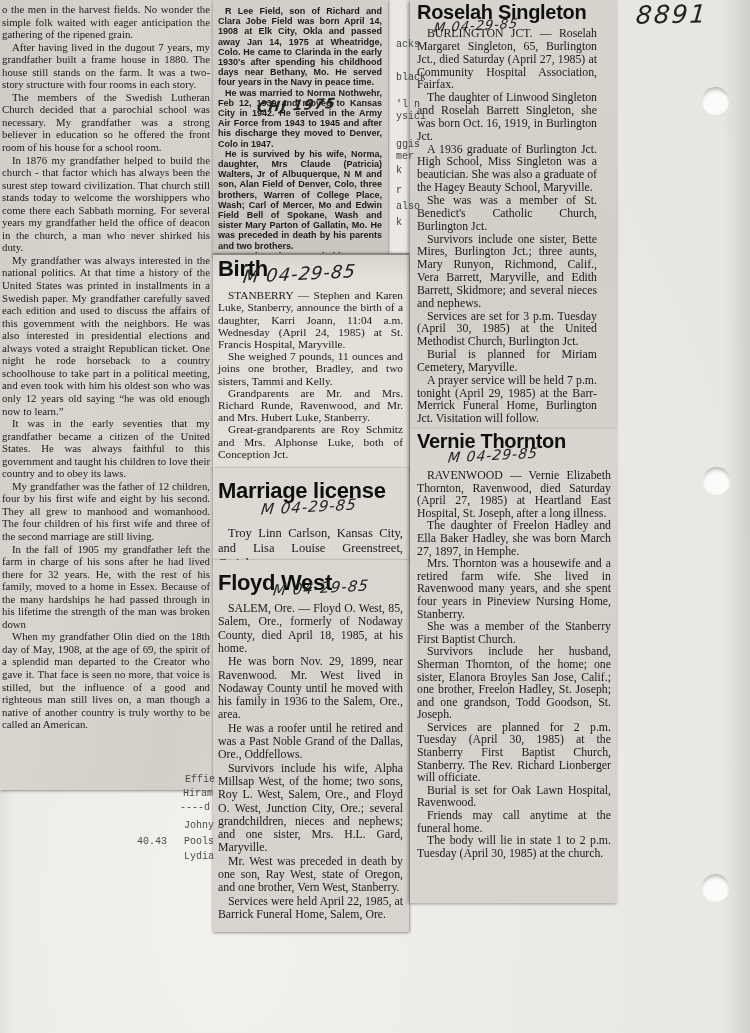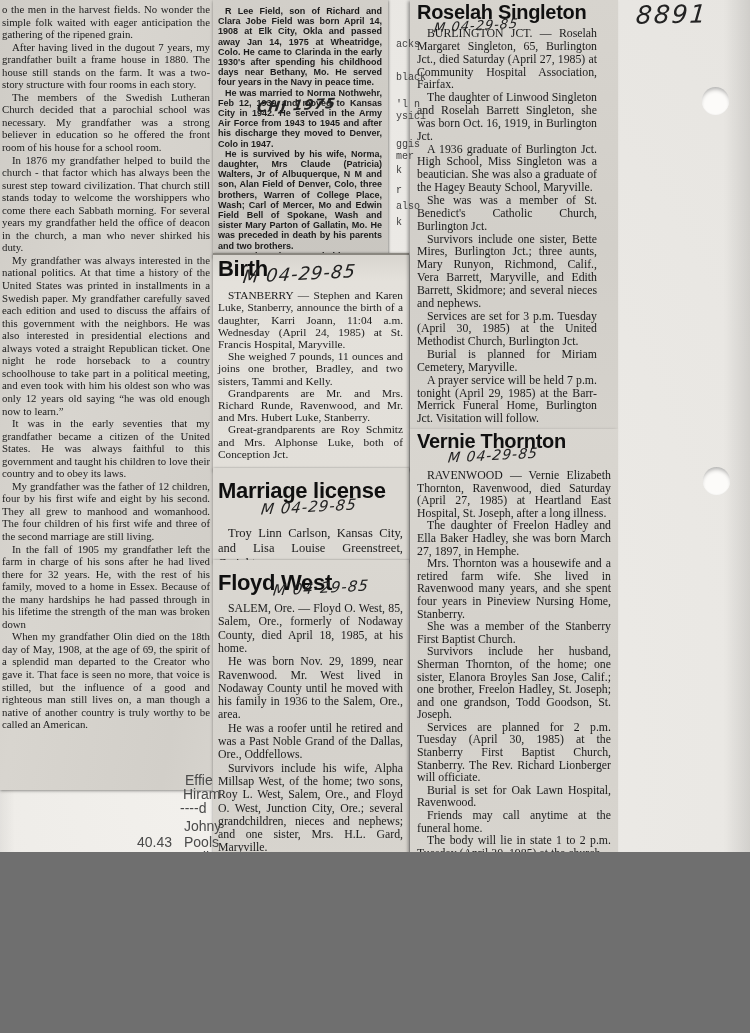--- a/index.html
+++ b/index.html
@@ -1,33 +1,33 @@
 <!DOCTYPE html>
 <html><head>
 <meta charset="utf-8">
 <style>
   html,body{margin:0;padding:0;background:#6f6f6f;}
-  .page{position:relative;width:750px;height:852px;overflow:hidden;
+  .page{position:relative;width:750px;height:1033px;overflow:hidden;
     background:
       linear-gradient(90deg, rgba(0,0,0,.05), rgba(0,0,0,0) 2%, rgba(0,0,0,0) 96.5%, rgba(0,0,0,.10)),
       radial-gradient(ellipse at 30% 88%, #f3f1ed 0%, #ebe9e5 55%, #e7e5e1 100%);
     font-family:"Liberation Serif", serif; color:#1b1b1b;}
   .clip{position:absolute;overflow:hidden;box-sizing:border-box;
     box-shadow:0 1px 3px rgba(0,0,0,.35), 1px 0 2px rgba(0,0,0,.2);}
   .np{margin:0;text-align:justify;text-indent:10px;}
   .cont{text-indent:0;}
   .hl{font-family:"Liberation Sans", sans-serif;font-weight:bold;margin:0;
     letter-spacing:-0.3px;color:#101010;line-height:1.05;}
   .hand{position:absolute;font-family:"DejaVu Sans", sans-serif;font-style:italic;
     color:#232323;transform:rotate(-3deg) skewX(-10deg);white-space:nowrap;z-index:3;
     letter-spacing:1px;}
   .frag{position:absolute;left:8px;font-family:"Liberation Mono", monospace;
     color:#3f3f3f;font-size:10px;line-height:10px;white-space:nowrap;text-align:right;}
-  .typed{position:absolute;font-family:Liberation Sans, sans-serif;
-    color:#4a4a4a;font-size:14px;line-height:10px;white-space:nowrap;}
+  .typed{position:absolute;font-family:Liberation Mono, monospace;
+    color:#4a4a4a;font-size:10px;line-height:10px;white-space:nowrap;}
   .hole{position:absolute;width:27px;height:27px;border-radius:50%;z-index:6;
     background:#fcfbf9;
     box-shadow:inset 0 4px 4px -2px rgba(0,0,0,.32), 0 1px 0 rgba(255,255,255,.65);}
 
   .memoir{left:0;top:0;width:214px;height:790px;padding:3px 4px 0 2px;
     background:linear-gradient(100deg,#cfccc6,#d8d5cf 40%,#d2cfc9 85%,#d6d3cd);
     font-size:10.8px;line-height:12.55px;}
   .field{left:213px;top:0;width:175px;height:258px;padding:6px 6px 0 5px;
     background:linear-gradient(180deg,#d2cfc9,#cdcac4 60%,#c9c6c0);
     font-family:"Liberation Sans", sans-serif;font-weight:bold;

